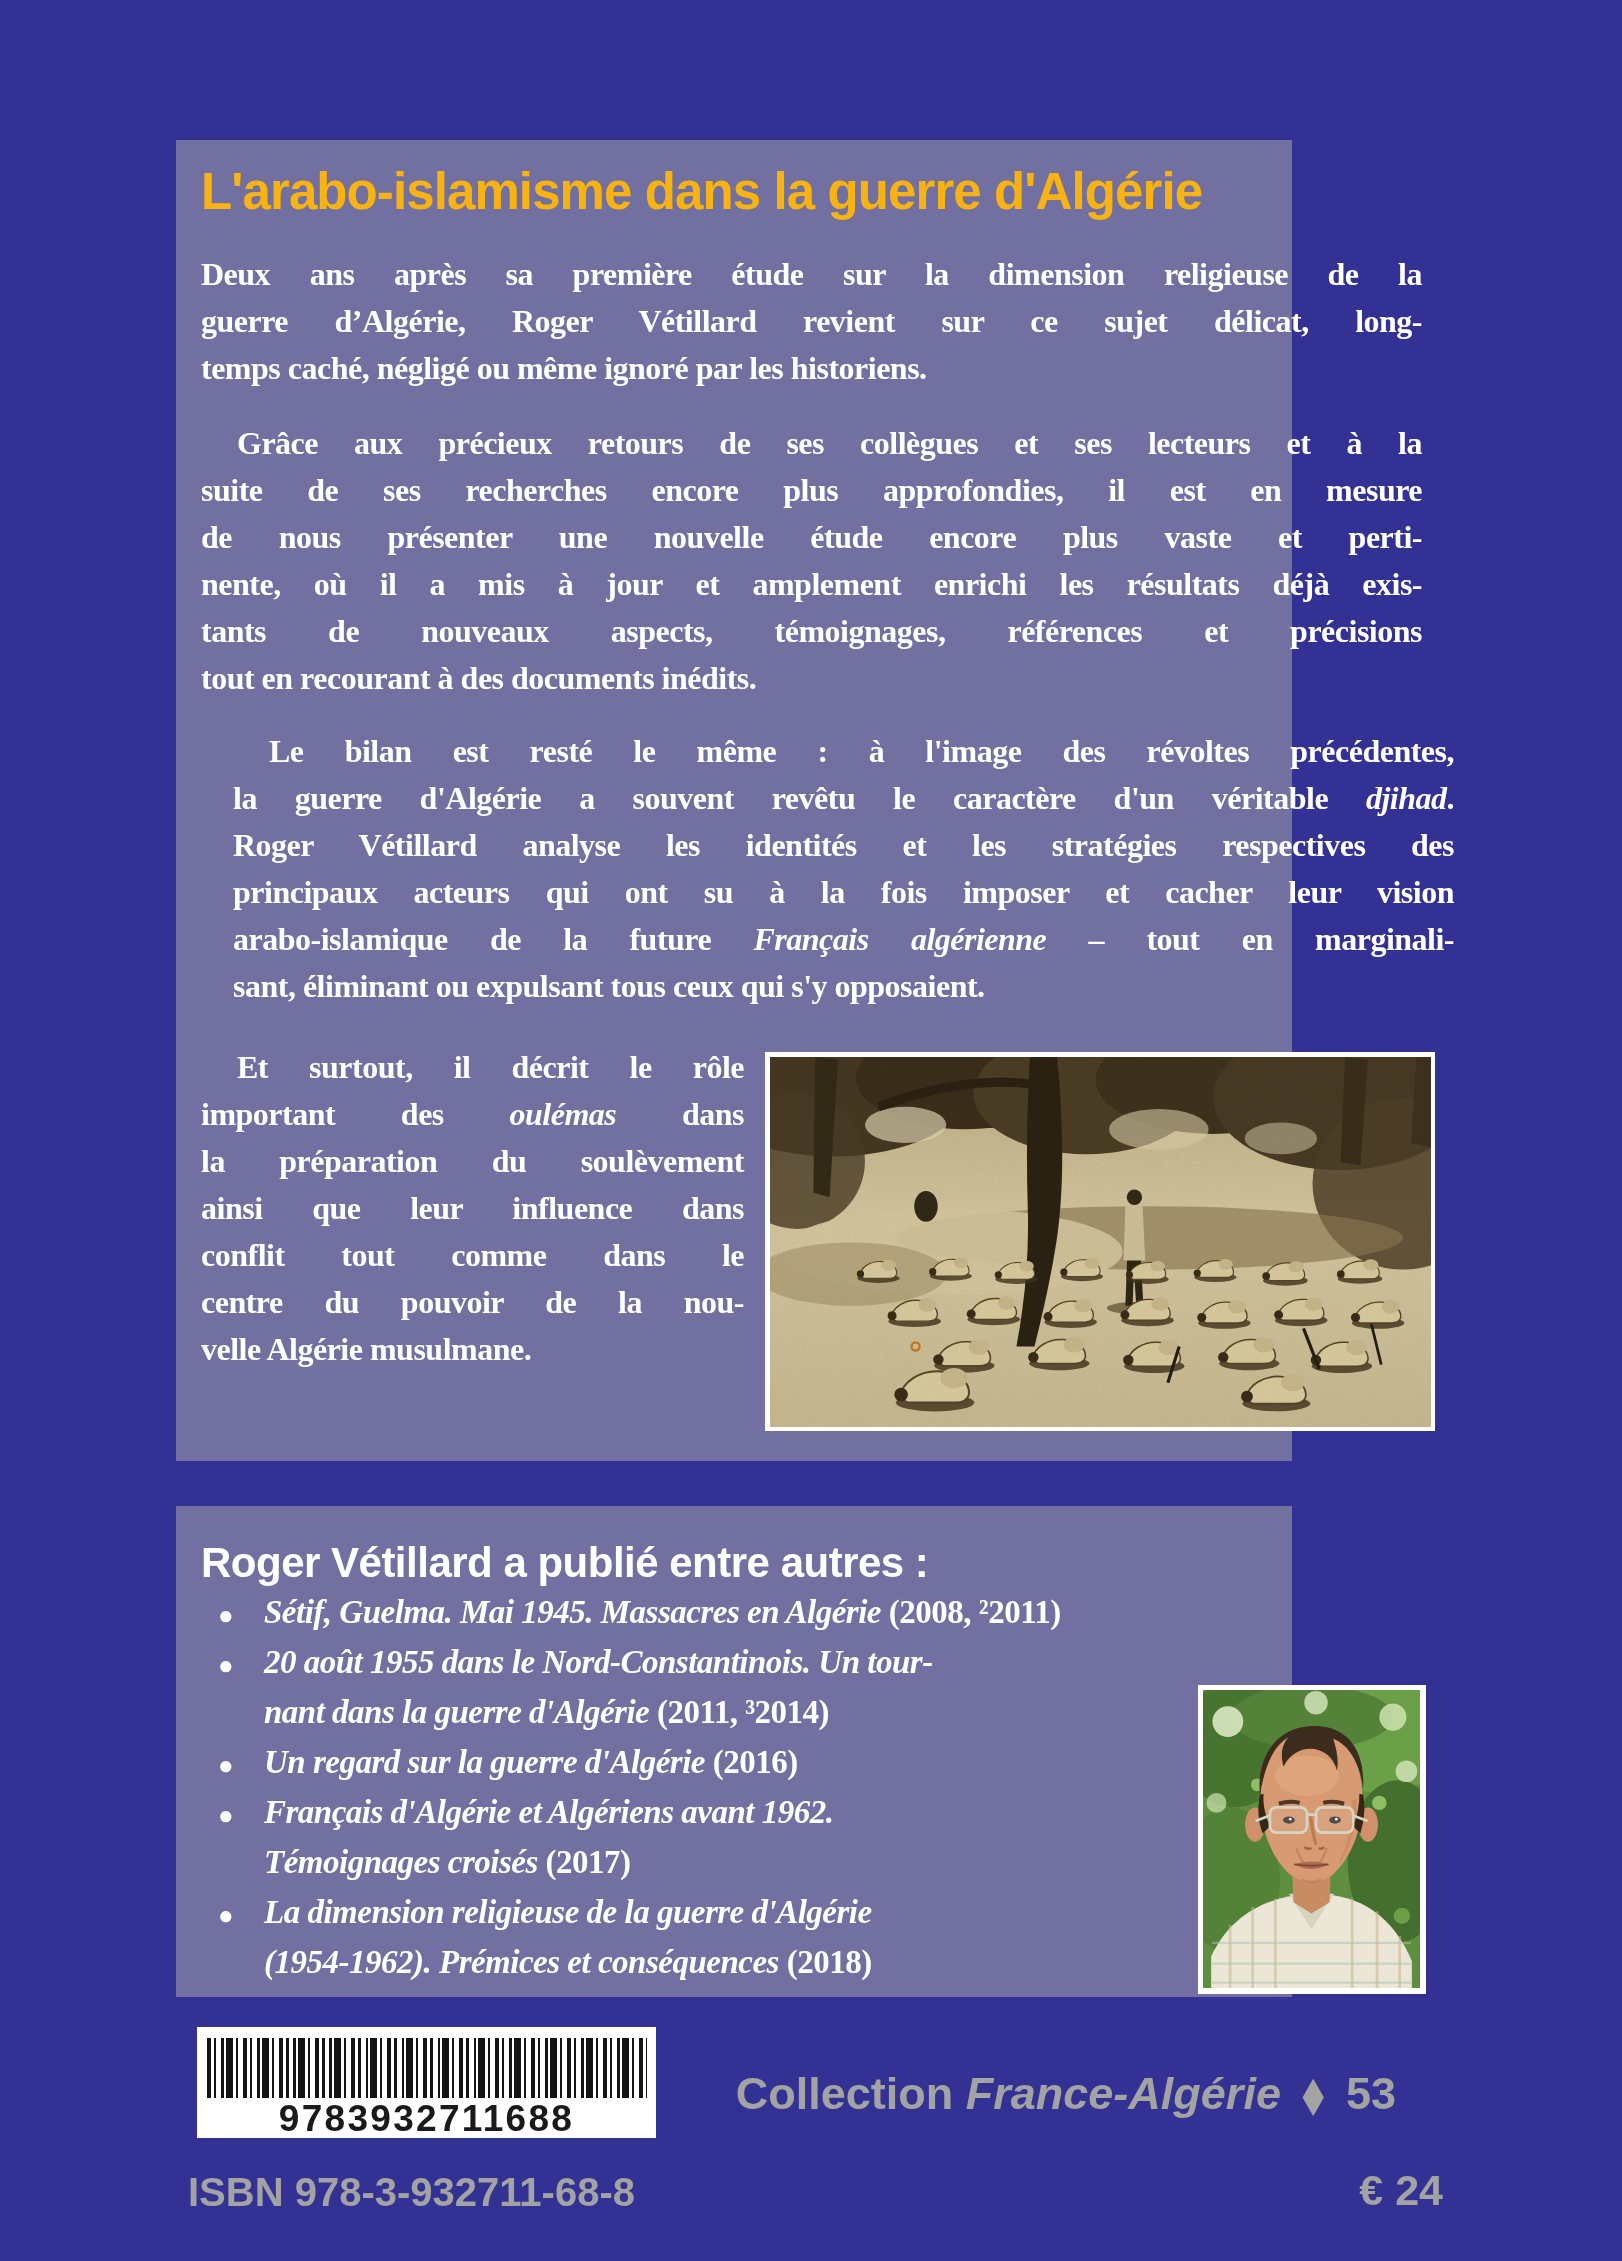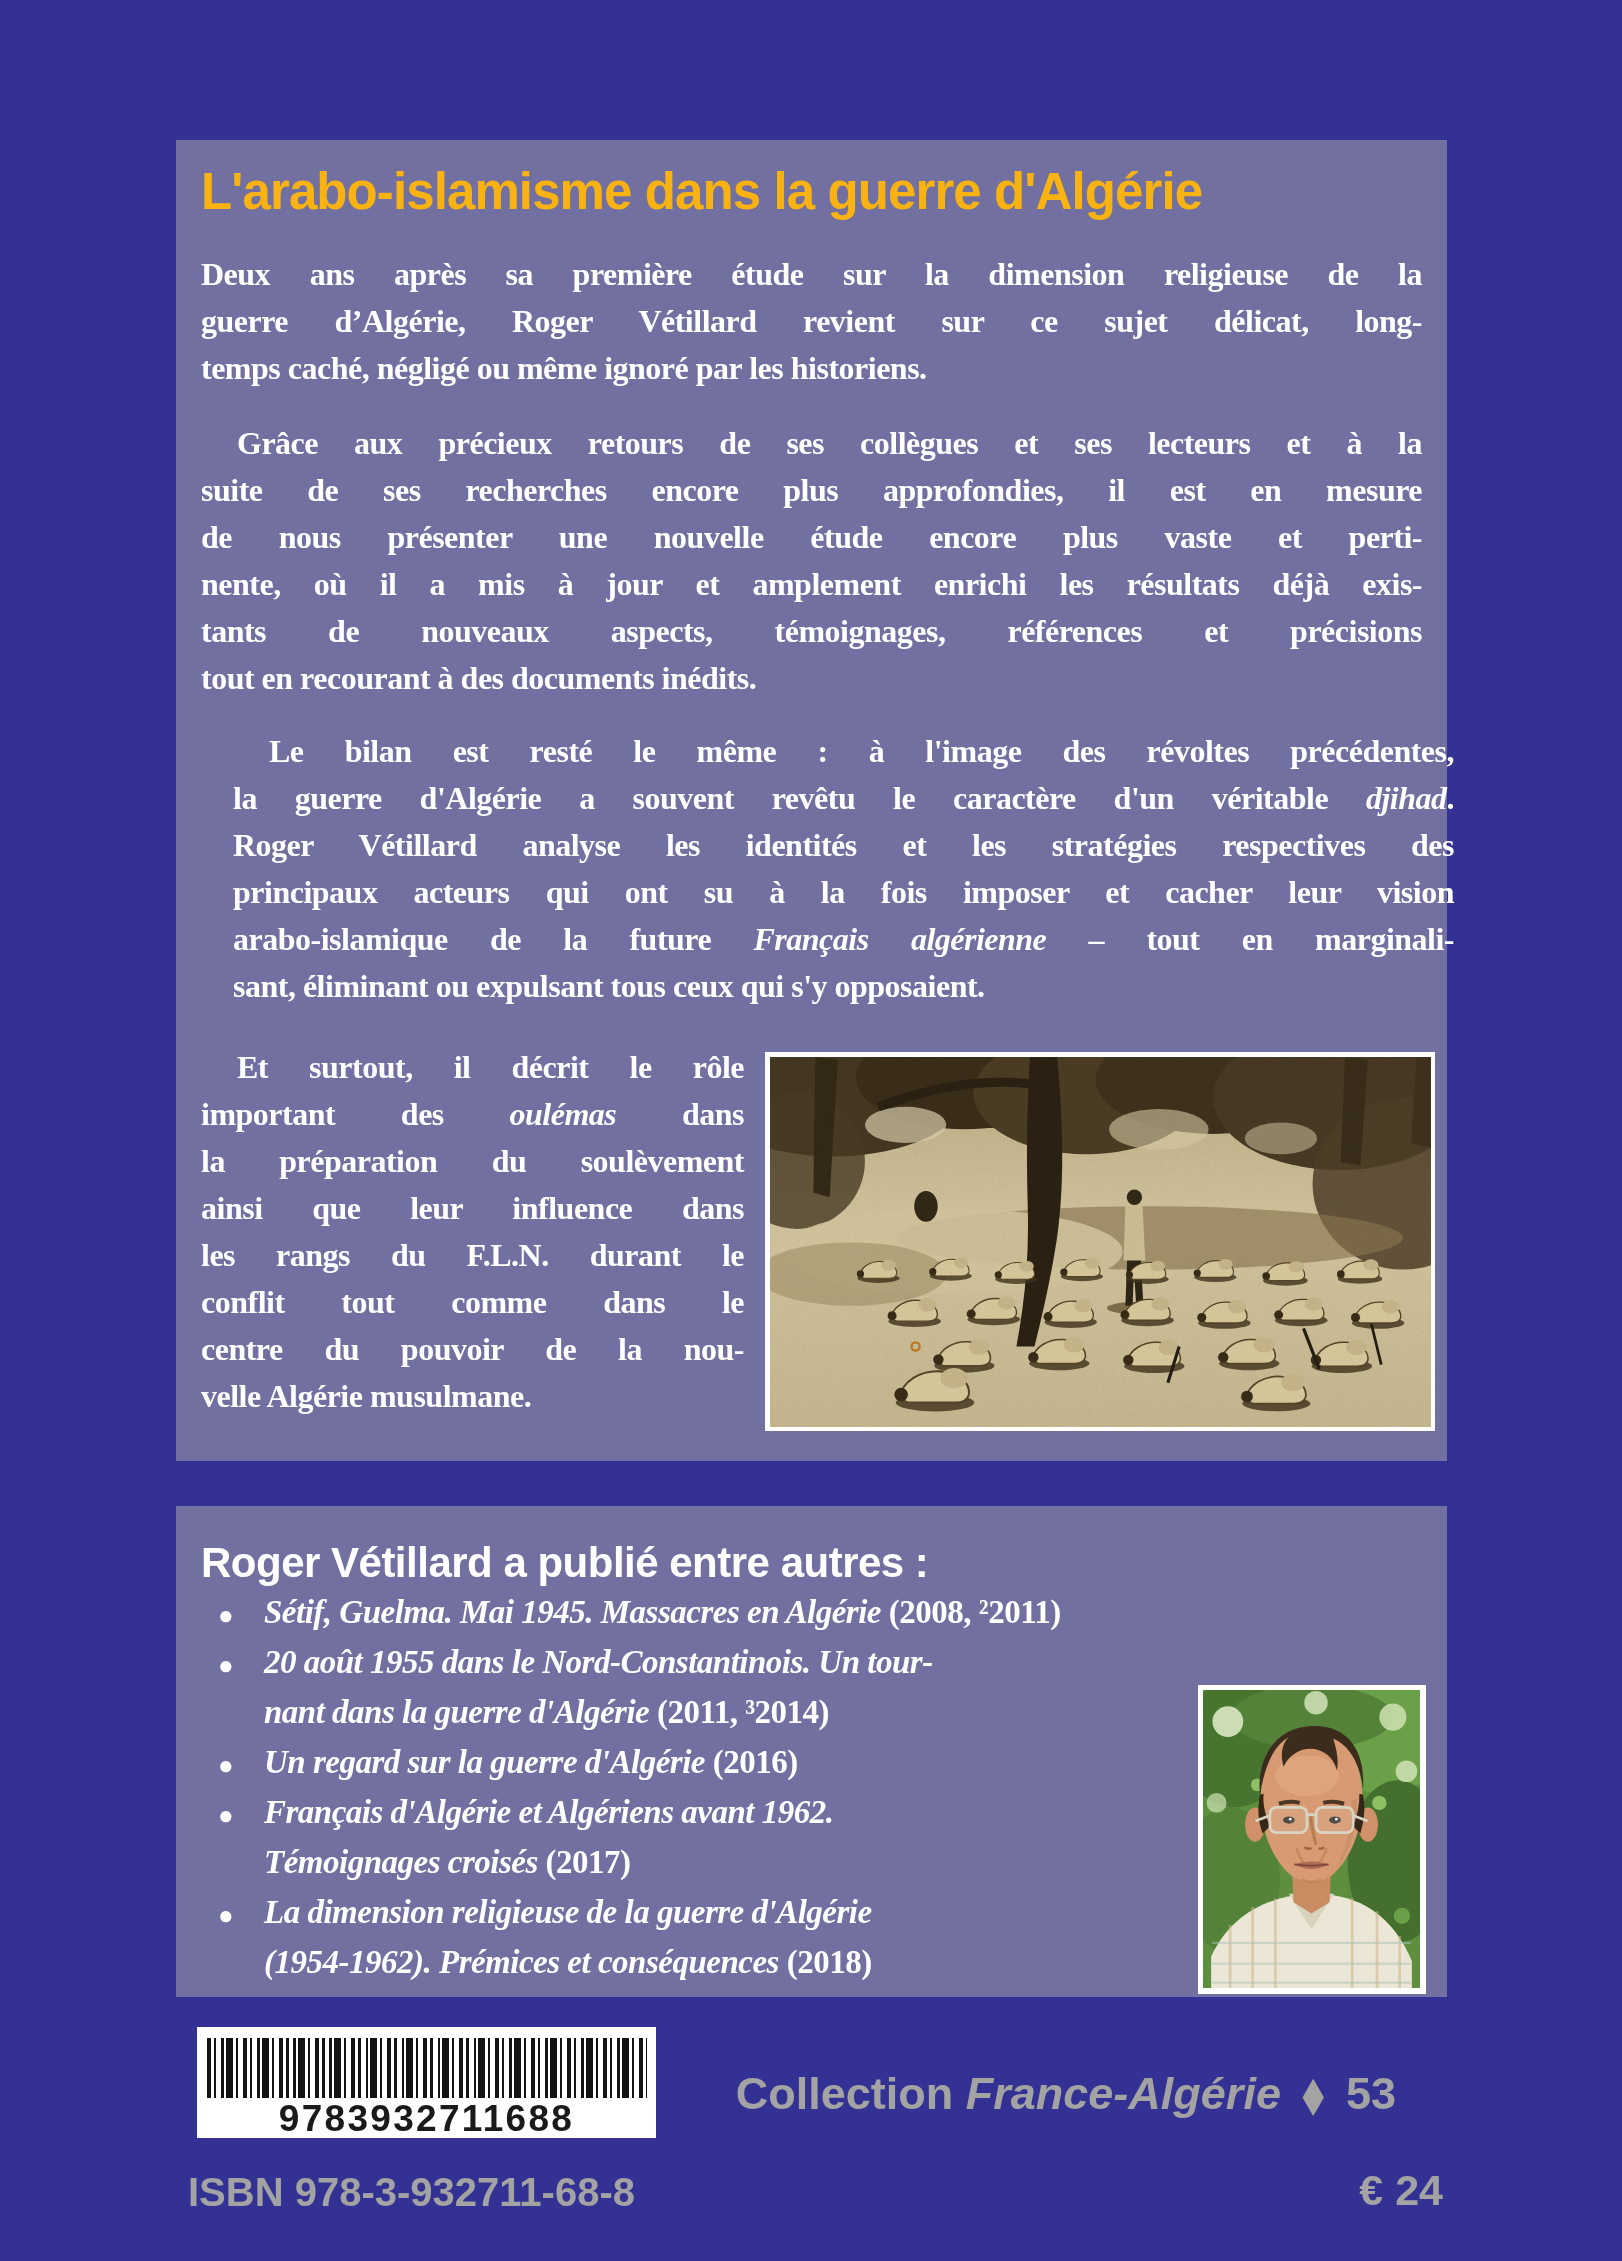--- a/index.html
+++ b/index.html
@@ -4,21 +4,21 @@
 <style>
   html,body{margin:0;padding:0;}
   body{
     width:1623px;height:2295px;position:relative;overflow:hidden;
     background:#333294;
     font-family:"Liberation Sans","DejaVu Sans",sans-serif;
     font-weight:bold;
     -webkit-font-smoothing:antialiased;
   }
   .panel{
-    position:absolute;left:176px;width:1271px;
+    position:absolute;left:176px;width:1116px;
     background:#7270A0;
   }
   #panel-synopsis{top:140px;height:1321px;}
   #panel-publications{top:1506px;height:491px;}
 
   .title{
     position:absolute;left:25px;top:18px;
     font-size:51px;line-height:68px;letter-spacing:-0.9px;
     color:#F8B312;white-space:nowrap;
   }
@@ -120,21 +120,20 @@
       <div class="tl jl">Roger Vétillard analyse les identités et les stratégies respectives des</div>
       <div class="tl jl">principaux acteurs qui ont su à la fois imposer et cacher leur vision</div>
       <div class="tl jl">arabo-islamique de la future <i>Français algérienne</i> – tout en marginali-</div>
       <div class="tl">sant, éliminant ou expulsant tous ceux qui s'y opposaient.</div>
     </div>
   <div class="para indent" id="p4">
       <div class="tl jl">Et surtout, il décrit le rôle</div>
       <div class="tl jl">important des <i>oulémas</i> dans</div>
       <div class="tl jl">la préparation du soulèvement</div>
       <div class="tl jl">ainsi que leur influence dans</div>
-      <div class="tl jl">les rangs du F.L.N. durant le</div>
       <div class="tl jl">conflit tout comme dans le</div>
       <div class="tl jl">centre du pouvoir de la nou-</div>
       <div class="tl">velle Algérie musulmane.</div>
     </div>
 
   <div class="photo-frame" id="prayer-photo-frame">
     <svg viewBox="0 0 1462 818" preserveAspectRatio="none">
       <defs>
         <linearGradient id="gGround" x1="0" y1="0" x2="0" y2="1">
           <stop offset="0" stop-color="#c3b287"></stop>

